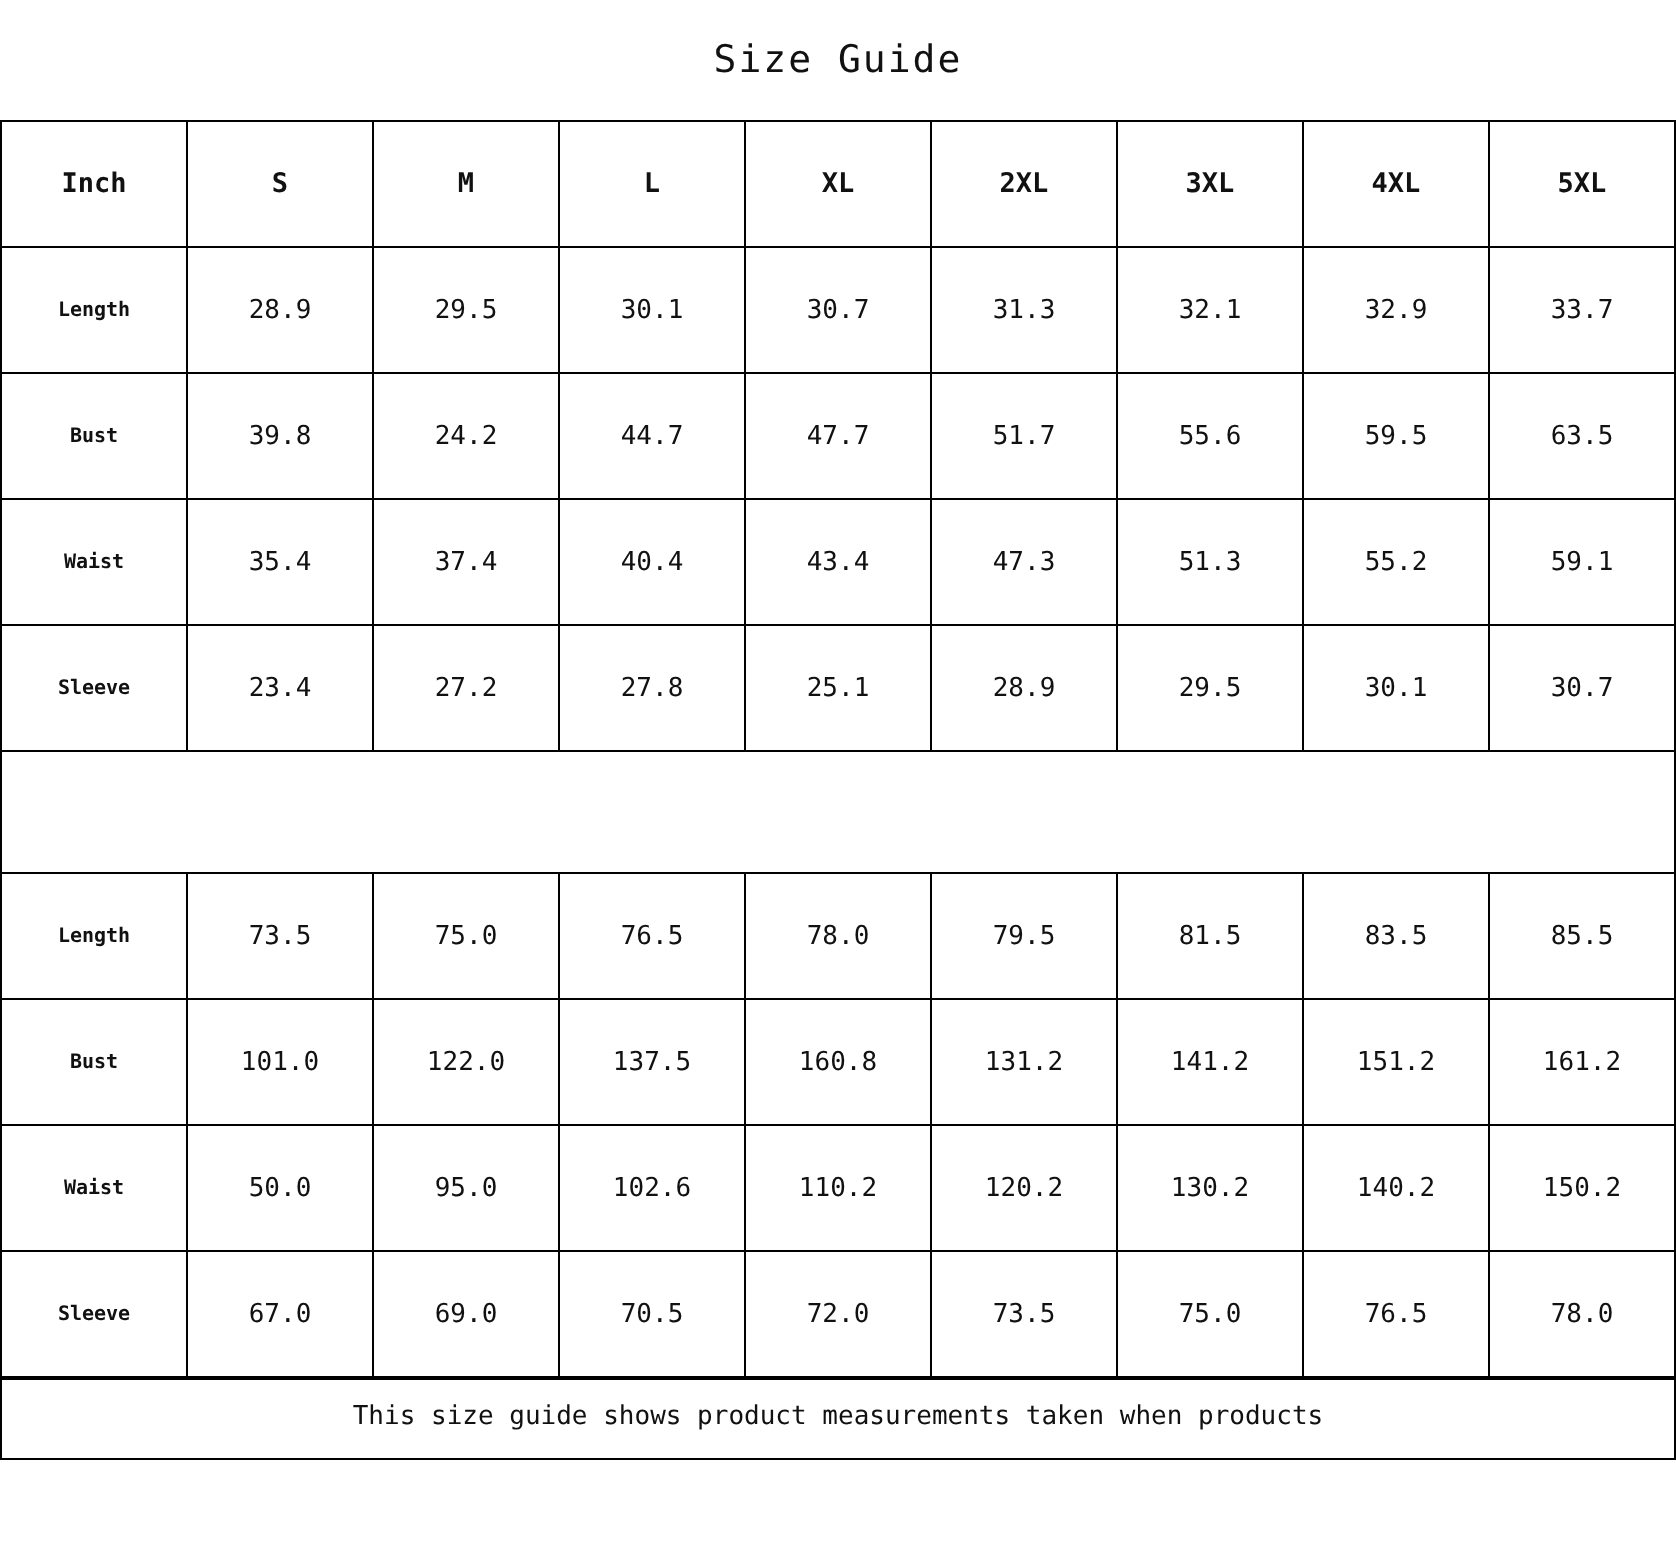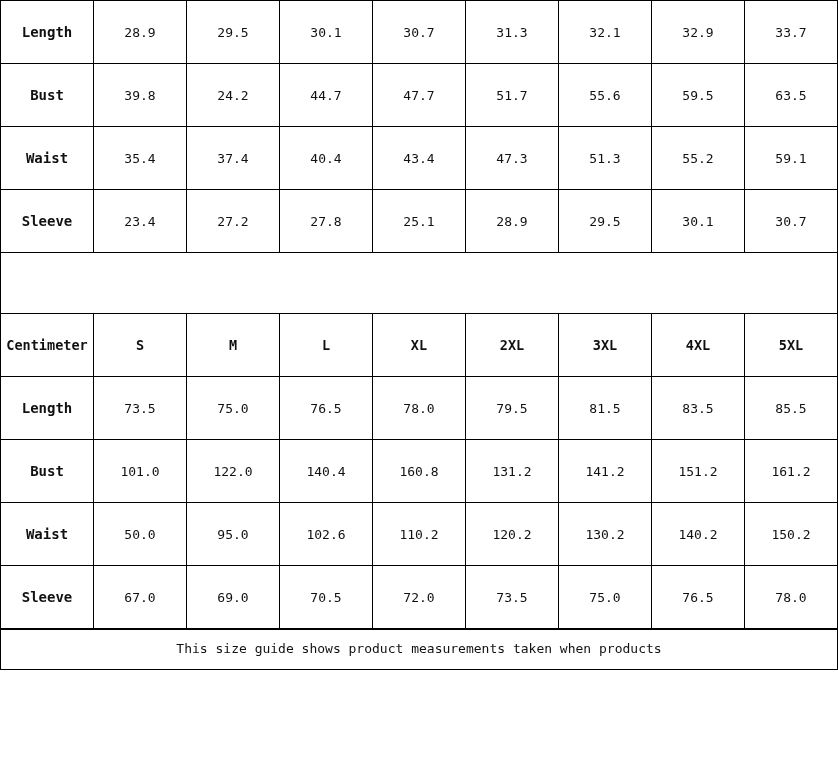--- a/index.html
+++ b/index.html
@@ -42,21 +42,21 @@
     font-size: 13px;
     font-family: "DejaVu Sans Mono", monospace;
     color: #111111;
   }
   table.size-table td.hdr {
     font-weight: bold;
     font-size: 13.5px;
   }
   table.size-table td.rowhdr {
     font-weight: bold;
-    font-size: 14px;
+    font-size: 10px;
   }
   
   table.size-table col.c0 { width: 93px; }
   table.size-table col.cx { width: 93px; }
 
   .spacer {
     height: 60px;
     border-left: 1px solid #000000;
     border-right: 1px solid #000000;
     box-sizing: border-box;
@@ -74,34 +74,46 @@
     font-family: "DejaVu Sans Mono", monospace;
     color: #111111;
   }
   .footer div { white-space: nowrap; }
 </style>
 </head>
 <body>
 
 <div class="page">
 
+  <div class="title">Size Guide</div>
 
   <table class="size-table">
     <colgroup>
       <col class="c0">
         <col class="cx">
         <col class="cx">
         <col class="cx">
         <col class="cx">
         <col class="cx">
         <col class="cx">
         <col class="cx">
         <col class="cx">
     </colgroup>
     <tbody>
+      <tr>
+        <td class="hdr">Inch</td>
+        <td class="hdr">S</td>
+        <td class="hdr">M</td>
+        <td class="hdr">L</td>
+        <td class="hdr">XL</td>
+        <td class="hdr">2XL</td>
+        <td class="hdr">3XL</td>
+        <td class="hdr">4XL</td>
+        <td class="hdr">5XL</td>
+      </tr>
       <tr>
         <td class="rowhdr">Length</td>
         <td>28.9</td>
         <td>29.5</td>
         <td>30.1</td>
         <td>30.7</td>
         <td>31.3</td>
         <td>32.1</td>
         <td>32.9</td>
         <td>33.7</td>
@@ -151,46 +163,35 @@
         <col class="cx">
         <col class="cx">
         <col class="cx">
         <col class="cx">
         <col class="cx">
         <col class="cx">
         <col class="cx">
     </colgroup>
     <tbody>
       <tr>
-        <td class="hdr">Centimeter</td>
-        <td class="hdr">S</td>
-        <td class="hdr">M</td>
-        <td class="hdr">L</td>
-        <td class="hdr">XL</td>
-        <td class="hdr">2XL</td>
-        <td class="hdr">3XL</td>
-        <td class="hdr">4XL</td>
-        <td class="hdr">5XL</td>
-      </tr>
-      <tr>
         <td class="rowhdr">Length</td>
         <td>73.5</td>
         <td>75.0</td>
         <td>76.5</td>
         <td>78.0</td>
         <td>79.5</td>
         <td>81.5</td>
         <td>83.5</td>
         <td>85.5</td>
       </tr>
       <tr>
         <td class="rowhdr">Bust</td>
         <td>101.0</td>
         <td>122.0</td>
-        <td>140.4</td>
+        <td>137.5</td>
         <td>160.8</td>
         <td>131.2</td>
         <td>141.2</td>
         <td>151.2</td>
         <td>161.2</td>
       </tr>
       <tr>
         <td class="rowhdr">Waist</td>
         <td>50.0</td>
         <td>95.0</td>

